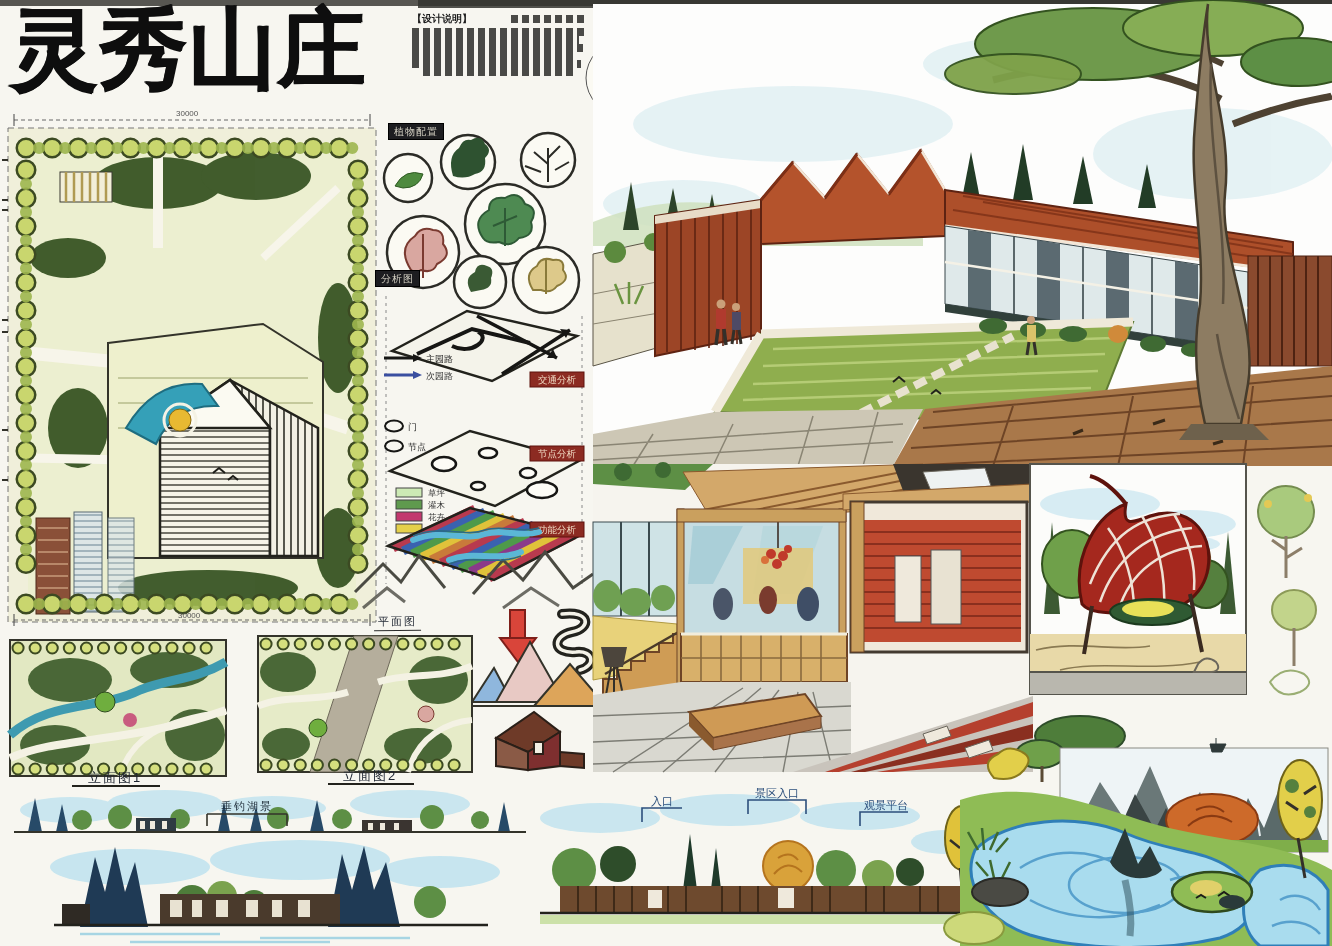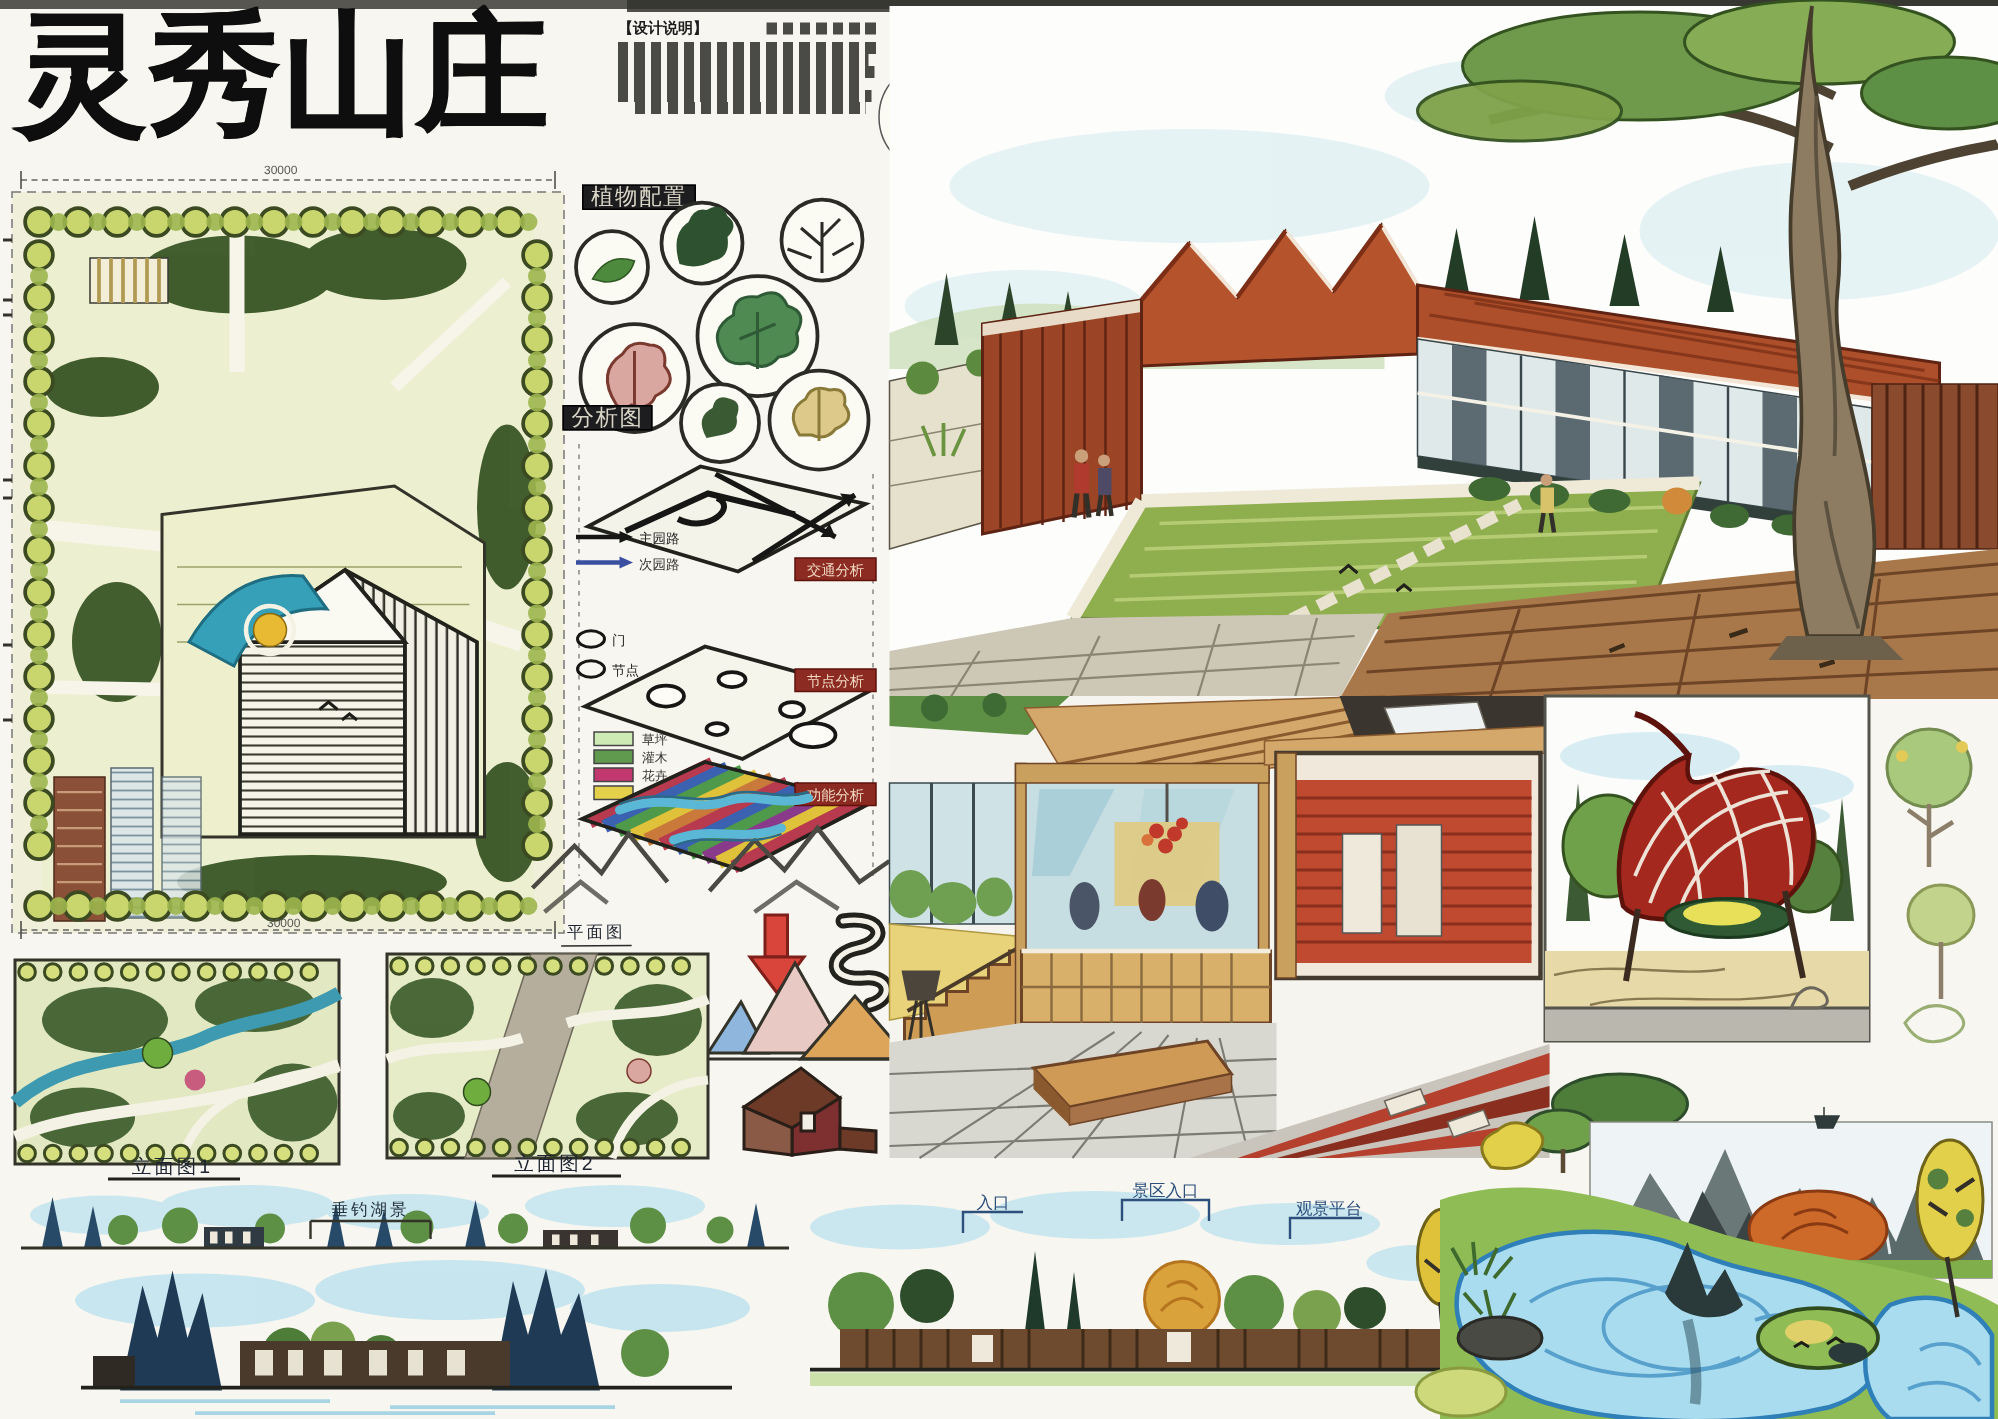--- a/index.html
+++ b/index.html
@@ -11,21 +11,21 @@
   
   #title{left:10px;top:4px;width:420px;font-size:88px;font-weight:900;line-height:1.02;color:#0e0e0e;
          letter-spacing:1px;text-shadow:1.2px 0 0 #0e0e0e,0 1.2px 0 #0e0e0e;}
   
   #notes{left:412px;top:10px;width:176px;height:106px;font-size:10px;color:#1c1c1c;}
   #notes .row{display:flex;align-items:center;margin:2px 0;gap:36px;}
   .scribble{height:8px;background:repeating-linear-gradient(90deg,#20201e 0 7px,rgba(0,0,0,0) 7px 11px);
             filter:blur(.45px);opacity:.8;}
   .notes-label{font-weight:bold;font-size:10px;white-space:nowrap;margin-right:3px;}
   
-  .chip{position:absolute;font-size:15px;line-height:13px;padding:1px 5px;background:#1d1d20;color:#d8d4c6;
+  .chip{position:absolute;font-size:10px;line-height:13px;padding:1px 5px;background:#1d1d20;color:#d8d4c6;
         border:1px solid #000;letter-spacing:1px;}
   
   .hand{position:absolute;font-size:11px;color:#1d2430;border-bottom:1.5px solid #2a2a2a;padding:0 4px 1px 4px;
         transform:rotate(-.6deg);letter-spacing:2px;}
   .topstrip{left:0;top:0;width:1332px;height:6px;background:#45453f;opacity:.9;}
   .topstrip2{left:418px;top:0;width:914px;height:8px;background:#33332e;opacity:.85;}
 </style>
 </head>
 <body>
 

